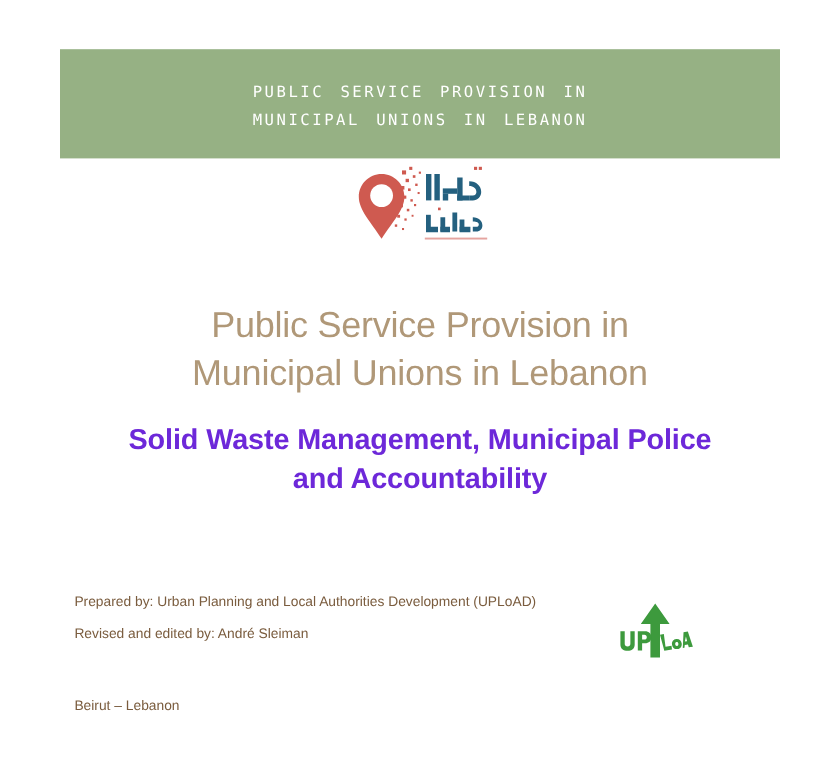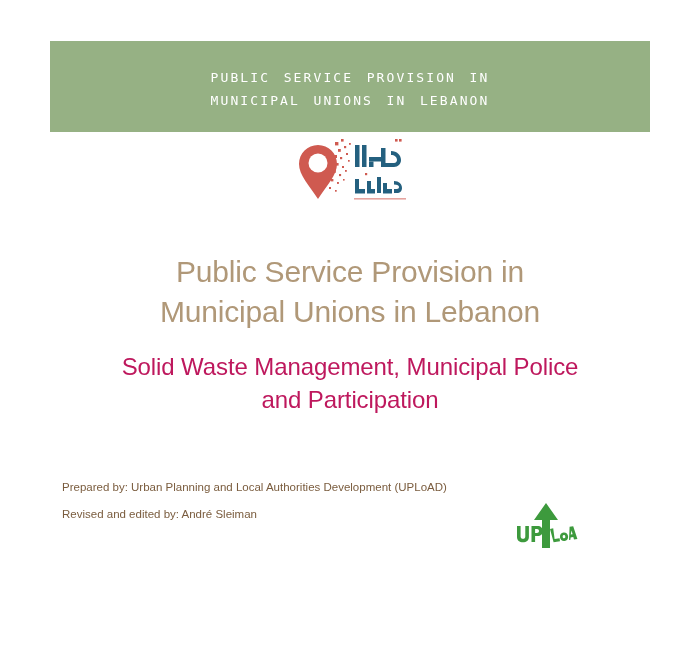--- a/index.html
+++ b/index.html
@@ -74,32 +74,32 @@
 
   
   .subtitle-block {
     position: absolute;
     left: 0;
     top: 350px;
     width: 700px;
     text-align: center;
   }
   .subtitle-line {
-    color: #be185d;
+    color: #6d28d9;
     font-size: 24px;
-    font-weight: 400;
+    font-weight: 700;
     line-height: 1.38;
     letter-spacing: -0.1px;
   }
 
   
   .credits {
     position: absolute;
     left: 62px;
-    top: 479px;
+    top: 494px;
     width: 440px;
     color: #7a5c3e;
     font-size: 11.5px;
     line-height: 1.45;
   }
   .credit-para { margin: 0 0 0 0; }
   .credit-indent { padding-left: 78px; }
   .gap-sm { height: 10px; }
   .gap-md { height: 22px; }
 
@@ -178,29 +178,30 @@
   </svg>
 </div>
 
 <div class="title-block">
   <div class="title-line">Public Service Provision in</div>
   <div class="title-line">Municipal Unions in Lebanon</div>
 </div>
 
 <div class="subtitle-block">
   <div class="subtitle-line">Solid Waste Management, Municipal Police</div>
-  <div class="subtitle-line">and Participation</div>
+  <div class="subtitle-line">and Accountability</div>
 </div>
 
 <div class="credits">
   <div class="credit-para">Prepared by: Urban Planning and Local Authorities Development (UPLoAD)</div>
   <div class="gap-sm"></div>
   <div class="credit-para">Revised and edited by: André Sleiman</div>
   <div class="gap-md"></div>
   <div class="gap-md"></div>
+  <div class="credit-para">Beirut – Lebanon</div>
 </div>
 
 <div class="upload-logo">
   <svg width="66" height="50" viewBox="0 0 66 50">
 
     <path d="M30 48 L30 20 L22 20 L34 3 L46 20 L38 20 L38 48 Z" fill="#3d9a3d"></path>
 
     <g fill="#3d9a3d">
       <path d="M5 26 L8.6 26 L8.6 36.5 C8.6 38 9.6 38.8 11 38.8 C12.4 38.8 13.3 38 13.3 36.5 L13.3 26 L16.9 26 L16.9 37 C16.9 40.6 14.4 42.3 11 42.3 C7.5 42.3 5 40.6 5 37 Z"></path>
       <path d="M19.5 26 L25.5 26 C28.8 26 30.8 28 30.8 31 C30.8 34.1 28.8 36 25.5 36 L23.1 36 L23.1 42 L19.5 42 Z M23.1 29 L23.1 33 L25 33 C26.2 33 27 32.3 27 31 C27 29.8 26.2 29 25 29 Z"></path>

